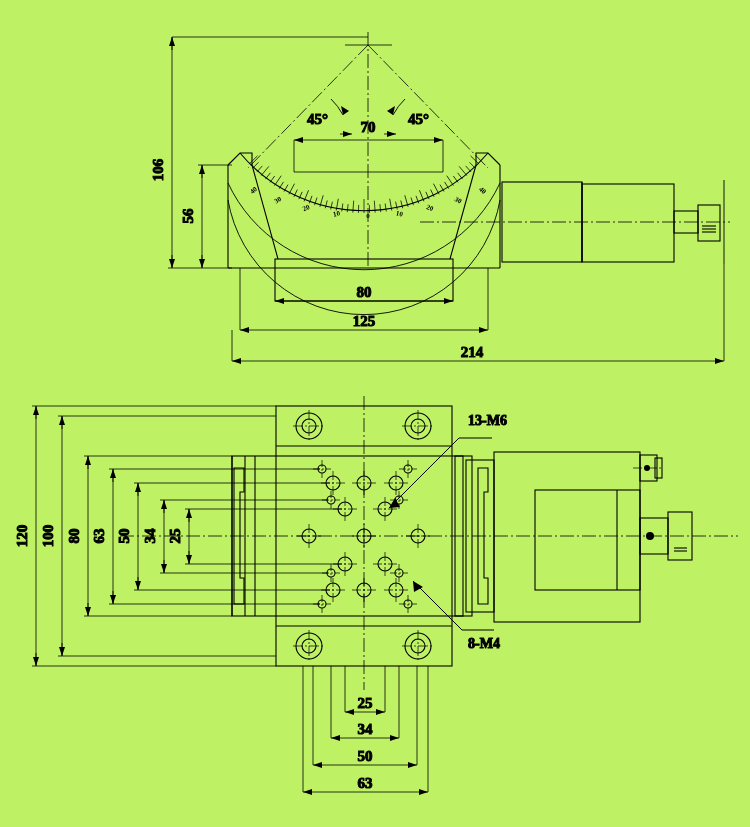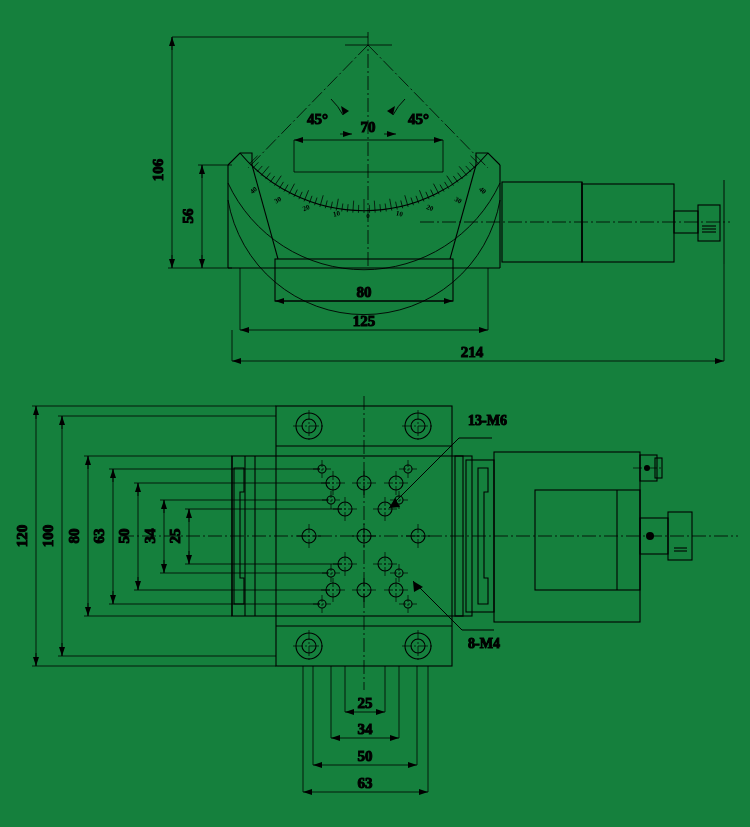--- a/index.html
+++ b/index.html
@@ -1,17 +1,17 @@
 <!DOCTYPE html>
 <html><head>
 <meta charset="utf-8">
 <style>
   html,body{margin:0;padding:0;background:#ffffff;}
   body{width:750px;height:827px;font-family:"Liberation Serif",serif;}
-  #sheet{position:relative;width:750px;height:827px;overflow:hidden;background:#15803d;}
+  #sheet{position:relative;width:750px;height:827px;overflow:hidden;background:#bef264;}
   svg{display:block;}
   text{font-family:"Liberation Serif",serif;font-weight:bold;fill:#000;}
 </style>
 </head>
 <body>
 
 <div id="sheet">
 <svg width="750" height="827" viewBox="0 0 750 827">
 
   <defs>

